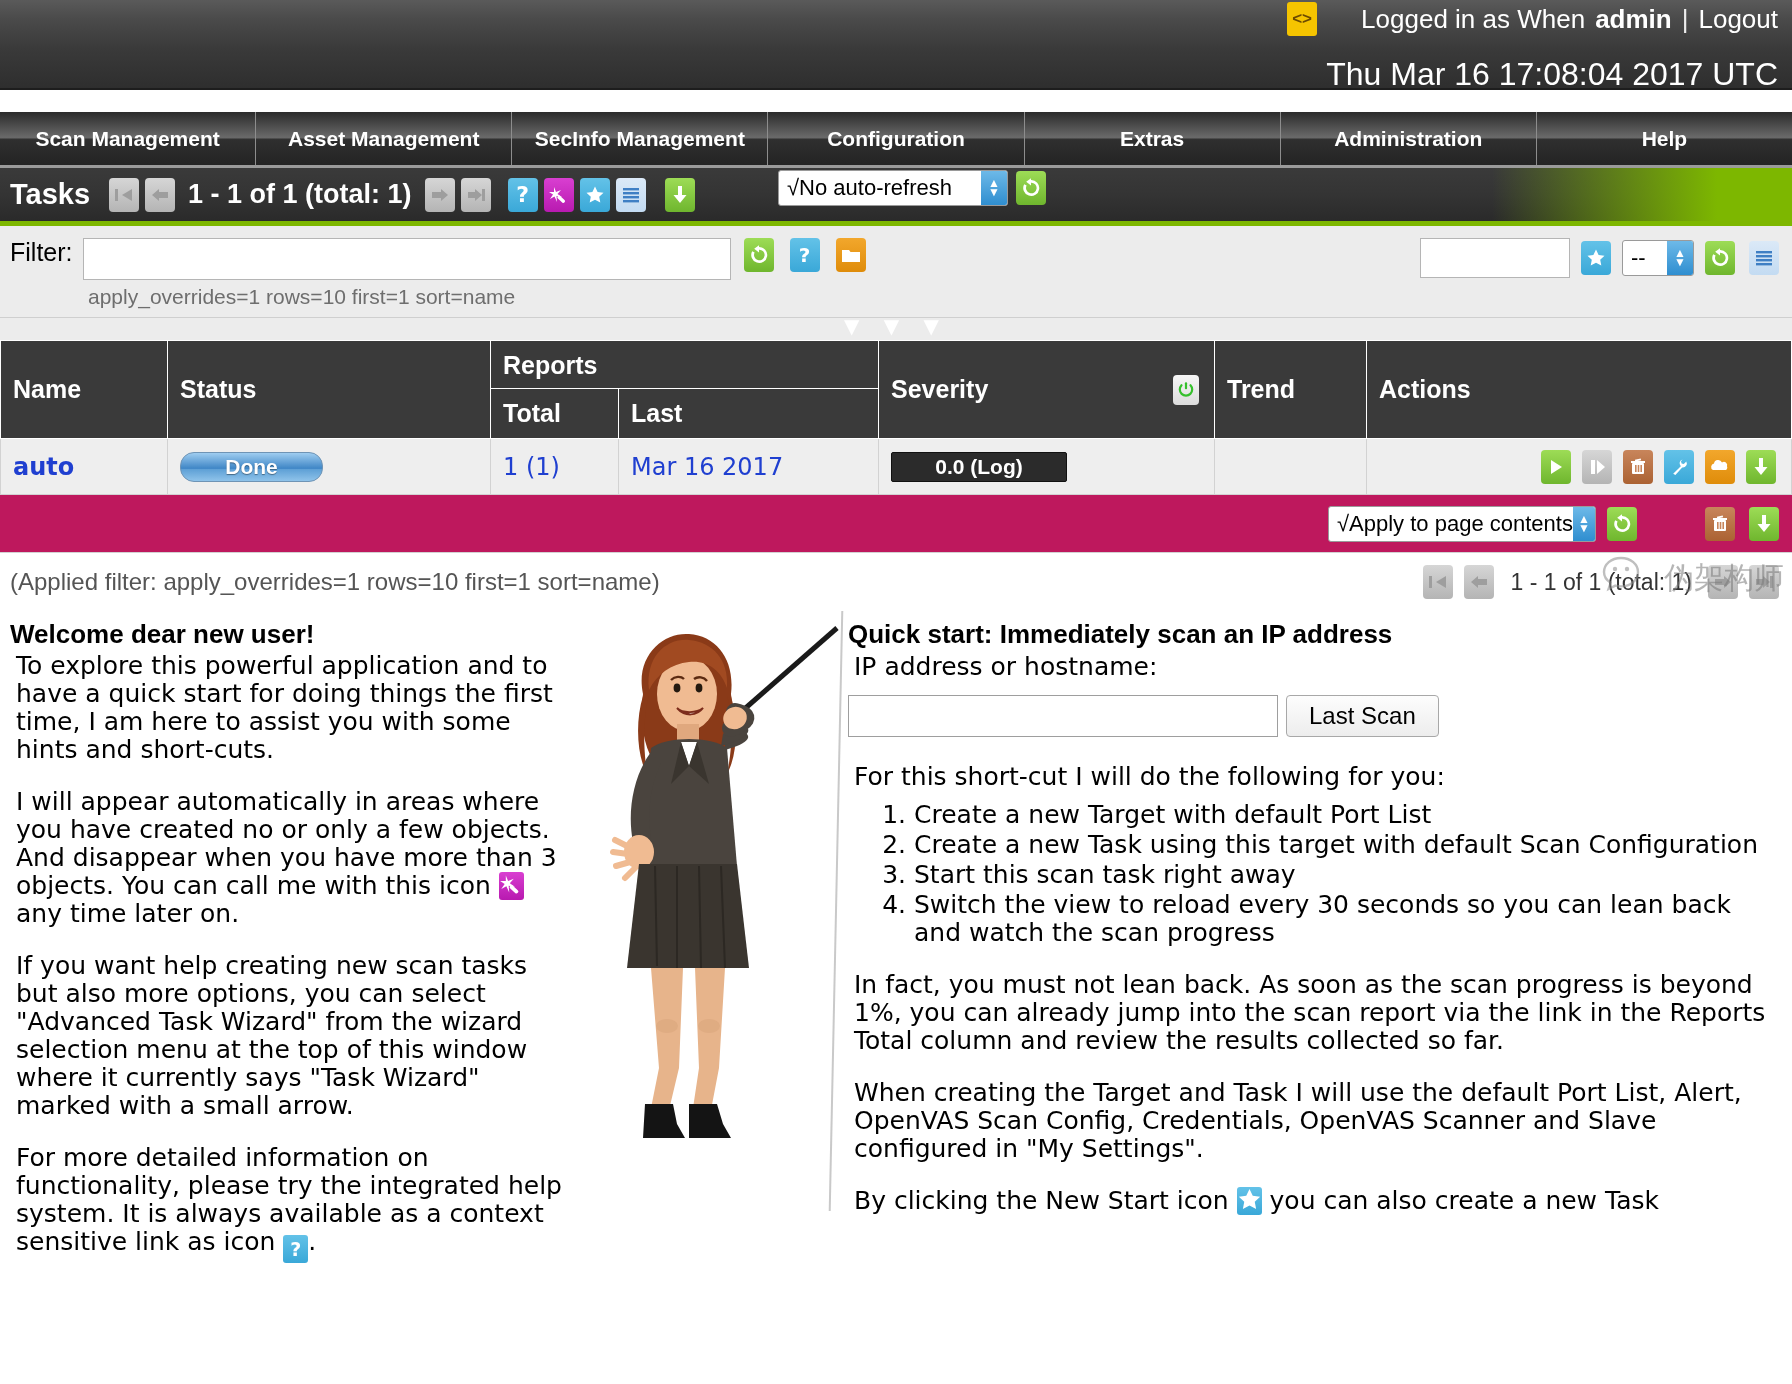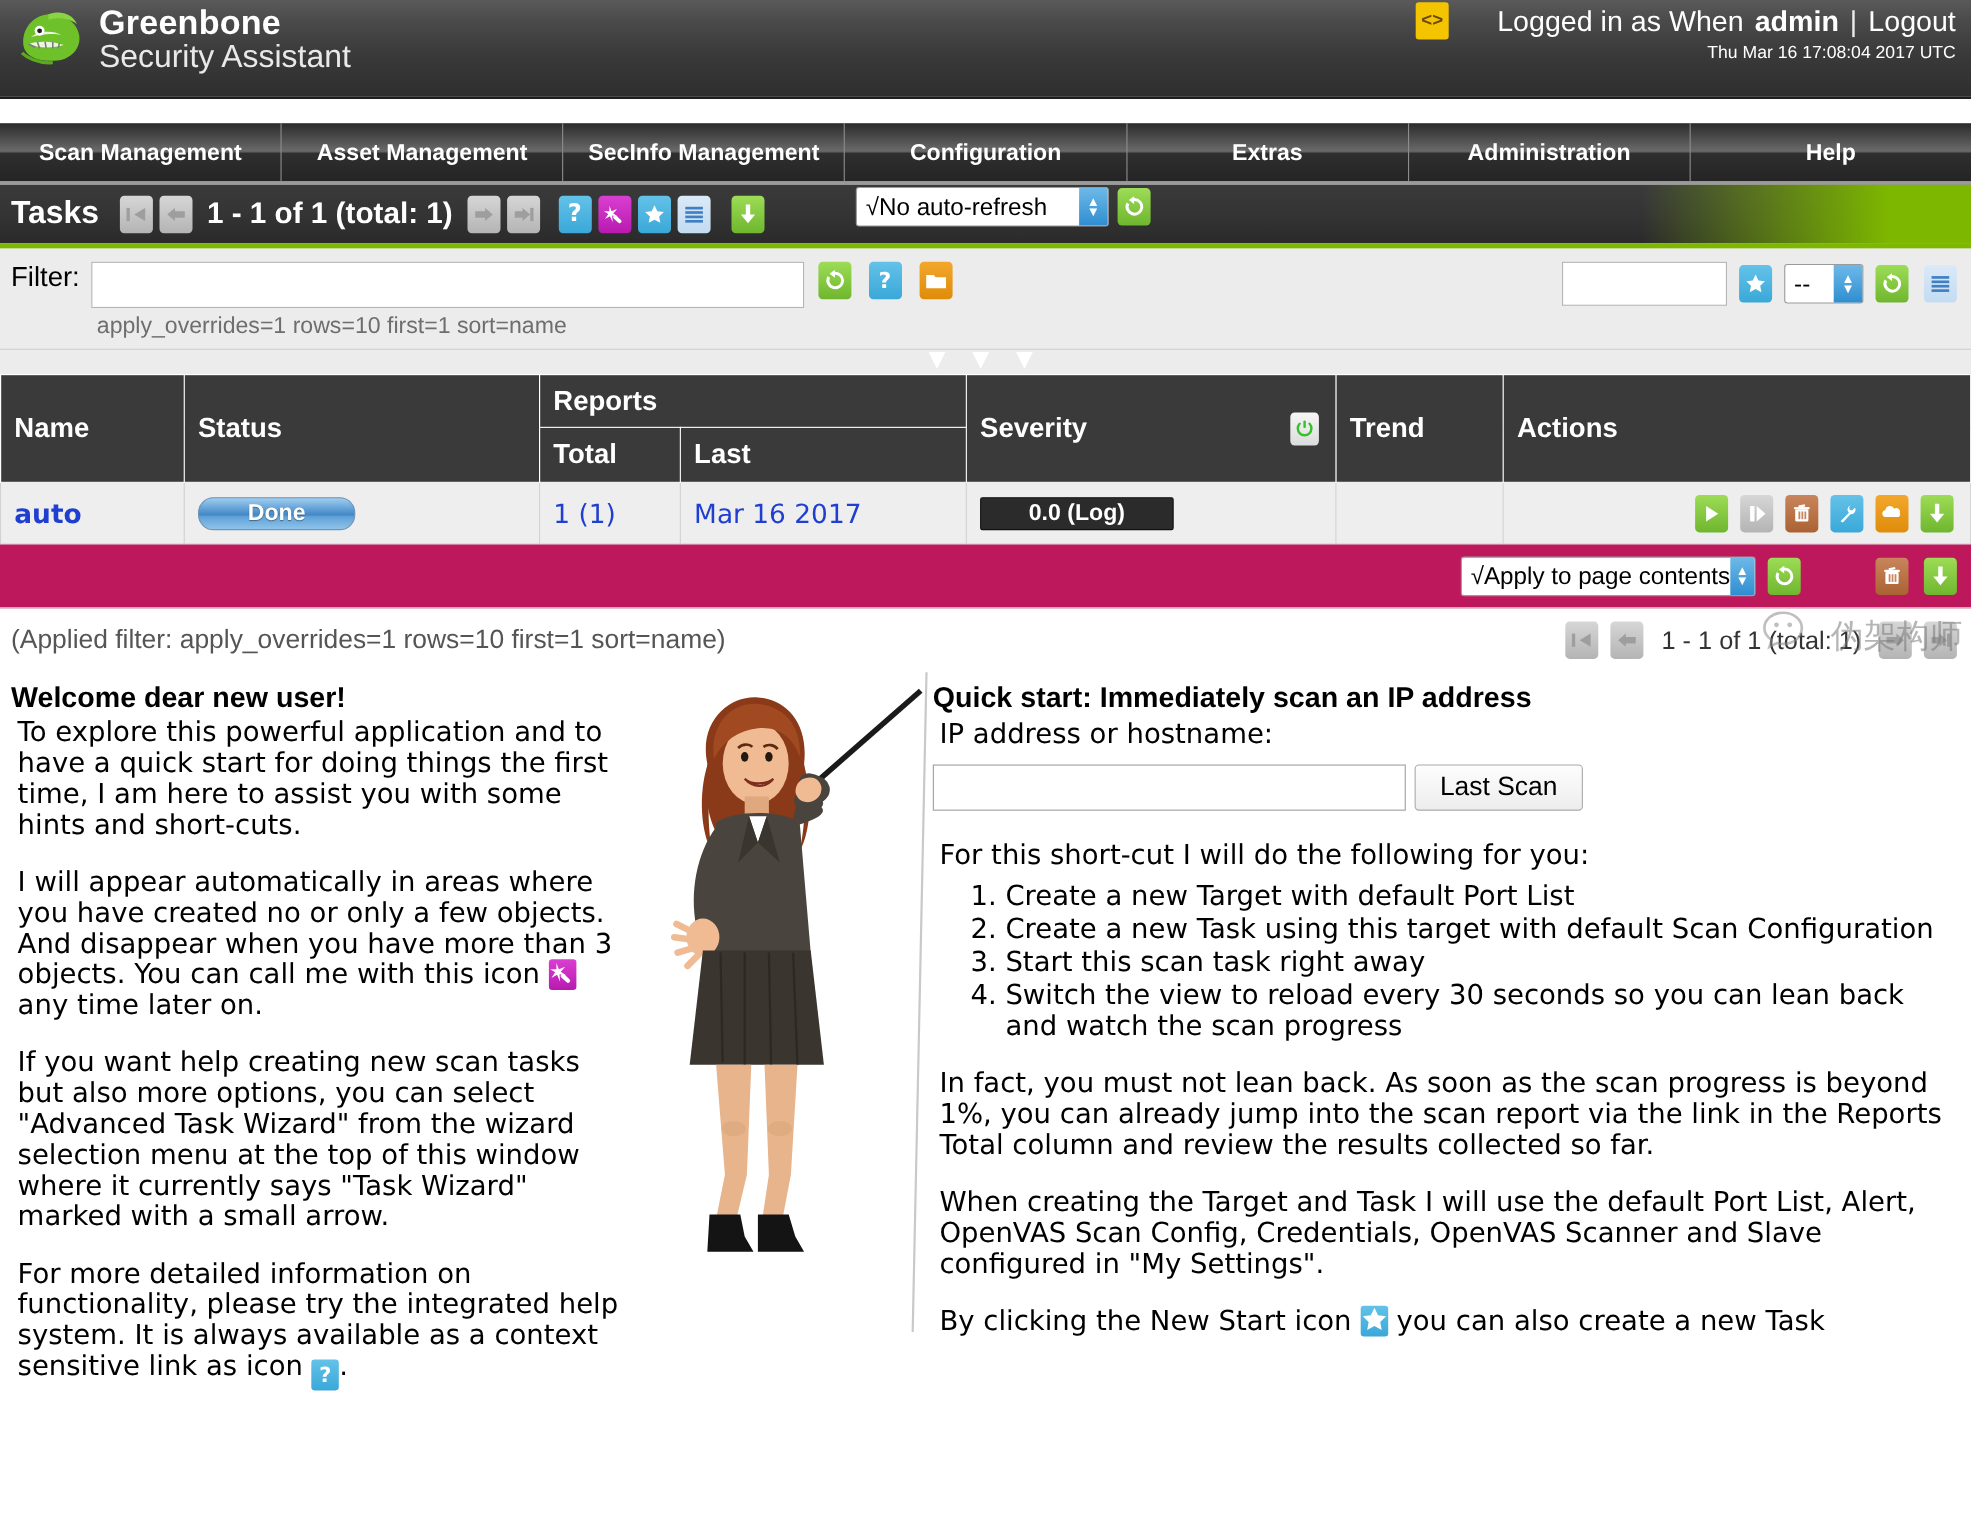--- a/index.html
+++ b/index.html
@@ -26,21 +26,21 @@
   .brand-l2{ font-size:29px; color:#e9e9e9; font-family:"Liberation Sans", sans-serif;}
 
   .login-wrap{ position:absolute; right:14px; top:2px; text-align:right; color:#fff;
                font-family:"Liberation Sans", sans-serif; }
   .login-line1{ font-size:26px; display:flex; align-items:center; justify-content:flex-end; gap:10px;}
   .code-icon{
     display:inline-block; width:30px; height:34px; background:#f5c400;
     color:#6b4a00; font-size:17px; font-weight:bold; line-height:34px; text-align:center;
     border-radius:3px; margin-right:34px;
   }
-  .login-line2{ font-size:16px; margin-top:4px; }
+  .login-line2{ font-size:32px; margin-top:20px; }
   .login-line1 b{font-weight:bold;}
   .login-sep{opacity:.9;}
 
   
   .menu-spacer{ height:22px; background:#fff; }
   .menubar{
     height:56px; display:flex;
     background:linear-gradient(to bottom,#2b2b2b 0%,#3d3d3d 14%,#6a6a6a 48%,#2f2f2f 52%,#242424 100%);
     border-bottom:3px solid #9a9a9a;
   }
@@ -195,38 +195,20 @@
   .watermark{
     position:absolute; right:8px; bottom:8px; display:flex; align-items:center; gap:10px;
     opacity:.55;
   }
   .wm-text{ font-size:30px; color:#7a7a7a; font-family:"DejaVu Sans", sans-serif;}
 </style>
 </head>
 <body>
 
 <div class="topbar">
-  <div class="brand">
-    <div class="dragon">
-      <svg width="64" height="64" viewBox="0 0 64 64">
-        <path d="M8 40 C4 26 14 10 30 9 C44 8 56 16 58 28 C60 40 50 50 38 51 C26 52 12 50 8 40 Z" fill="#6fc12a"></path>
-        <path d="M30 9 C40 5 52 8 56 18 C50 13 40 11 30 14 Z" fill="#8ad442"></path>
-        <path d="M14 30 C20 24 34 23 42 28 C36 26 22 27 14 30 Z" fill="#ffffff" opacity=".85"></path>
-        <circle cx="22" cy="24" r="4.5" fill="#ffffff"></circle>
-        <circle cx="22" cy="24" r="2.2" fill="#1d1d1d"></circle>
-        <path d="M12 36 C20 33 34 33 44 37 C34 40 20 40 12 36 Z" fill="#e9f5dc"></path>
-        <path d="M12 36 L18 39 M20 34 L22 40 M27 34 L28 40 M34 34 L34 40 M40 35 L39 40" stroke="#7a7a7a" stroke-width="1.4" fill="none"></path>
-        <path d="M6 44 C10 48 20 54 34 53" stroke="#5aa91f" stroke-width="3" fill="none"></path>
-      </svg>
-    </div>
-    <div class="brand-text">
-      <div class="brand-l1">Greenbone</div>
-      <div class="brand-l2">Security Assistant</div>
-    </div>
-  </div>
 
   <div class="login-wrap">
     <div class="login-line1">
       <span class="code-icon">&lt;&gt;</span>
       <span>Logged in as When</span>
       <b>admin</b>
       <span class="login-sep">|</span>
       <span>Logout</span>
     </div>
     <div class="login-line2">Thu Mar 16 17:08:04 2017 UTC</div>

